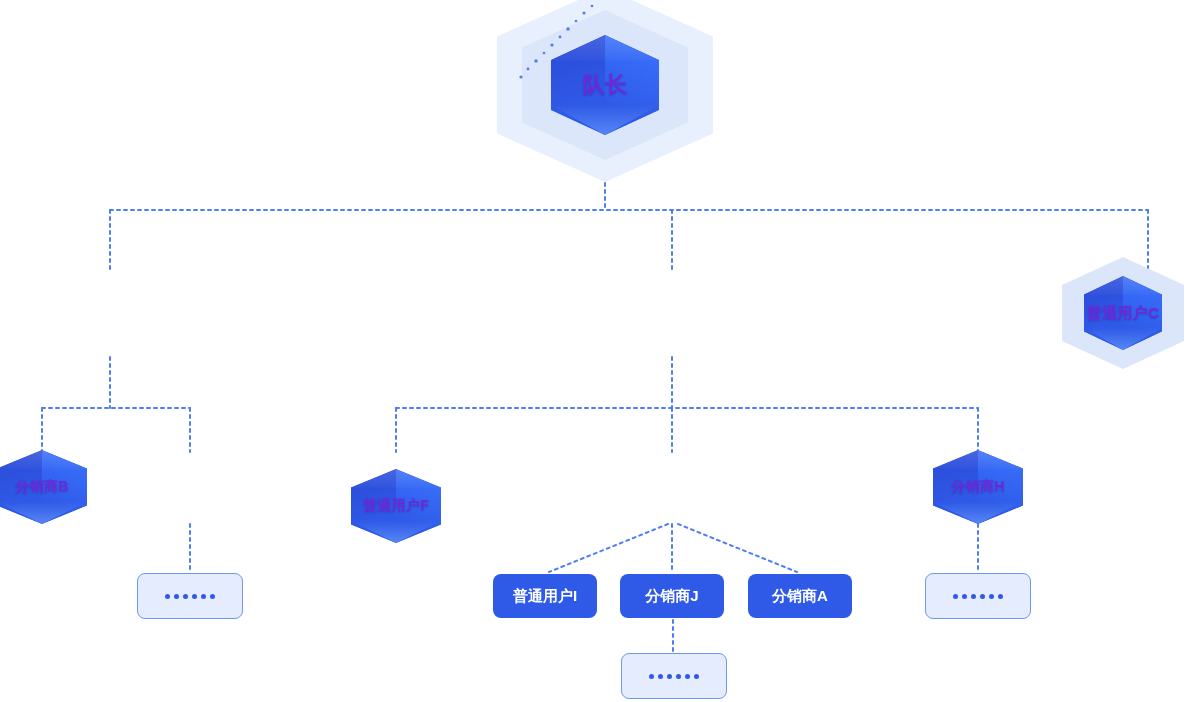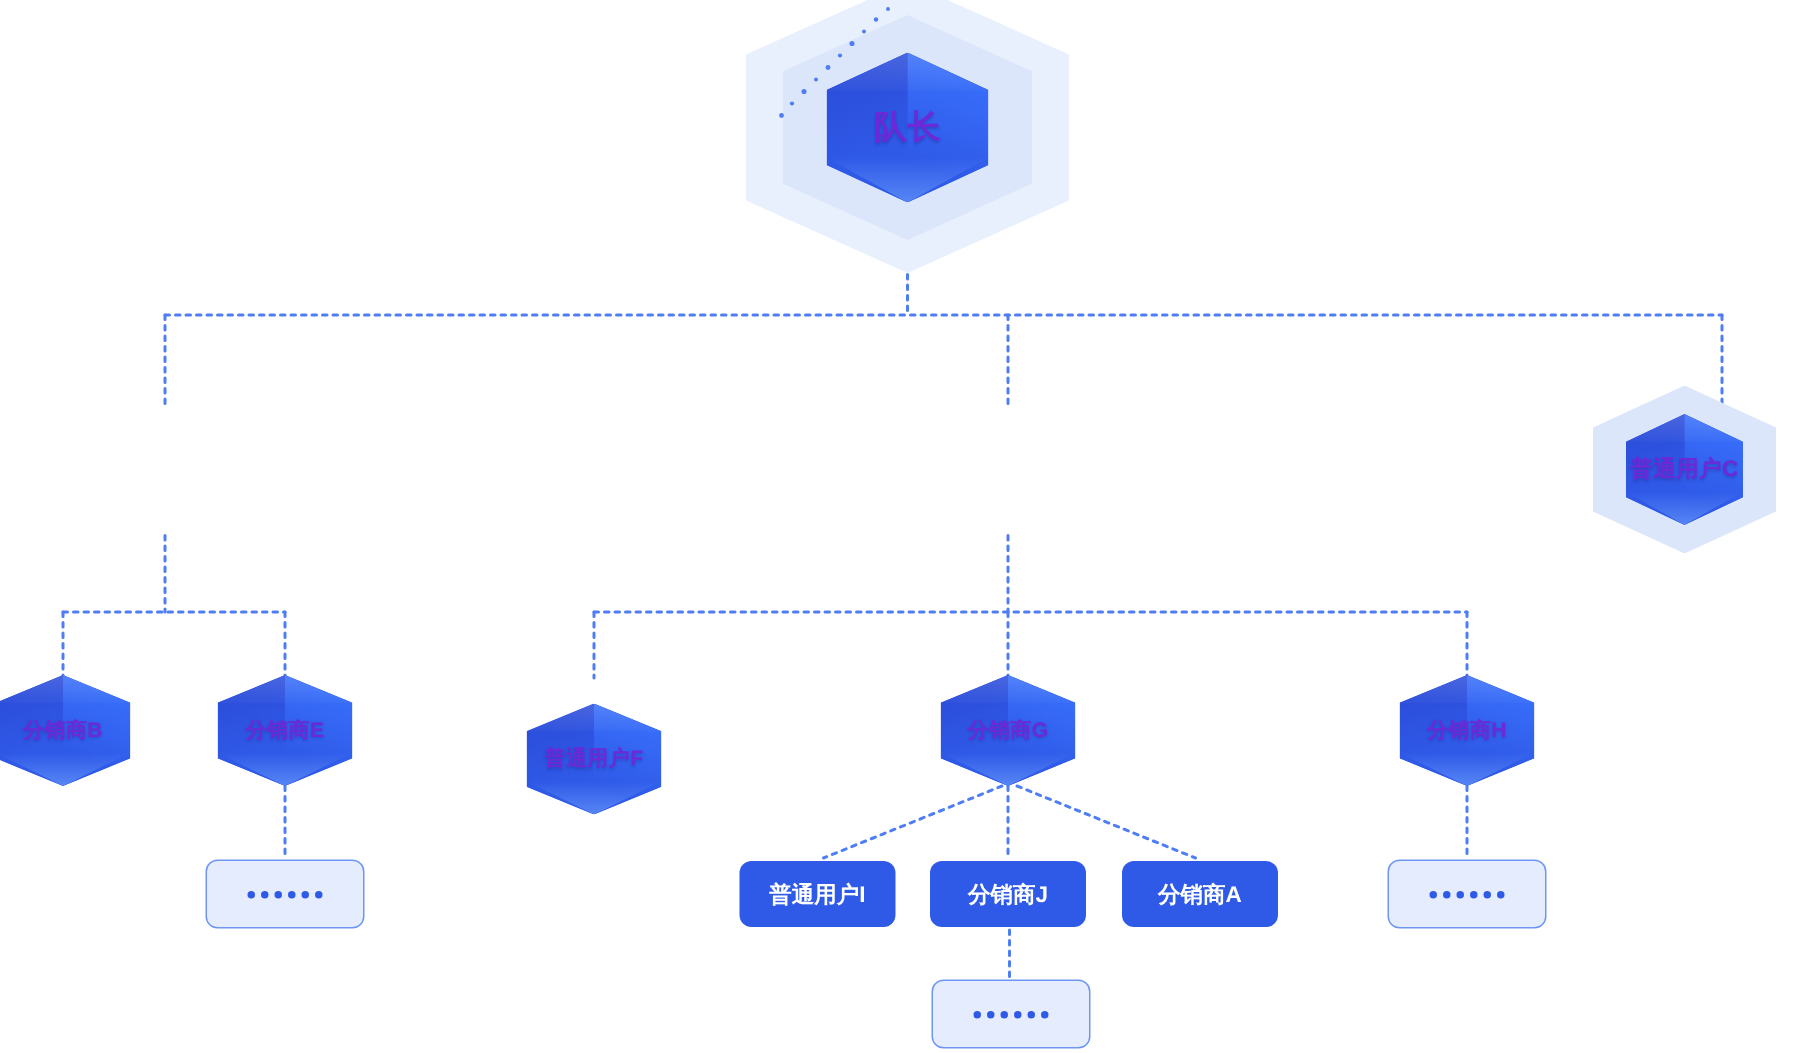--- a/index.html
+++ b/index.html
@@ -163,49 +163,31 @@
   <div class="node" style="left:42px;top:487px;width:100px;height:100px;">
     <div class="core" style="width:90px;height:74px;">
       <div class="face-left"></div>
       <div class="face-right"></div>
       <div class="face-top"></div>
       <div class="face-bottom"></div>
     </div>
     <div class="hexlabel" style="font-size:14px;">分销商B</div>
   </div>
 
-  <div class="node" style="left:190px;top:487px;width:100px;height:100px;">
-    <div class="core" style="width:90px;height:74px;">
-      <div class="face-left"></div>
-      <div class="face-right"></div>
-      <div class="face-top"></div>
-      <div class="face-bottom"></div>
-    </div>
-    <div class="hexlabel" style="font-size:14px;">分销商E</div>
-  </div>
 
   <div class="node" style="left:396px;top:506px;width:100px;height:100px;">
     <div class="core" style="width:90px;height:74px;">
       <div class="face-left"></div>
       <div class="face-right"></div>
       <div class="face-top"></div>
       <div class="face-bottom"></div>
     </div>
     <div class="hexlabel" style="font-size:14px;">普通用户F</div>
   </div>
 
-  <div class="node" style="left:672px;top:487px;width:100px;height:100px;">
-    <div class="core" style="width:90px;height:74px;">
-      <div class="face-left"></div>
-      <div class="face-right"></div>
-      <div class="face-top"></div>
-      <div class="face-bottom"></div>
-    </div>
-    <div class="hexlabel" style="font-size:14px;">分销商G</div>
-  </div>
 
   <div class="node" style="left:978px;top:487px;width:100px;height:100px;">
     <div class="core" style="width:90px;height:74px;">
       <div class="face-left"></div>
       <div class="face-right"></div>
       <div class="face-top"></div>
       <div class="face-bottom"></div>
     </div>
     <div class="hexlabel" style="font-size:14px;text-align:right;">分销商H</div>
   </div>

